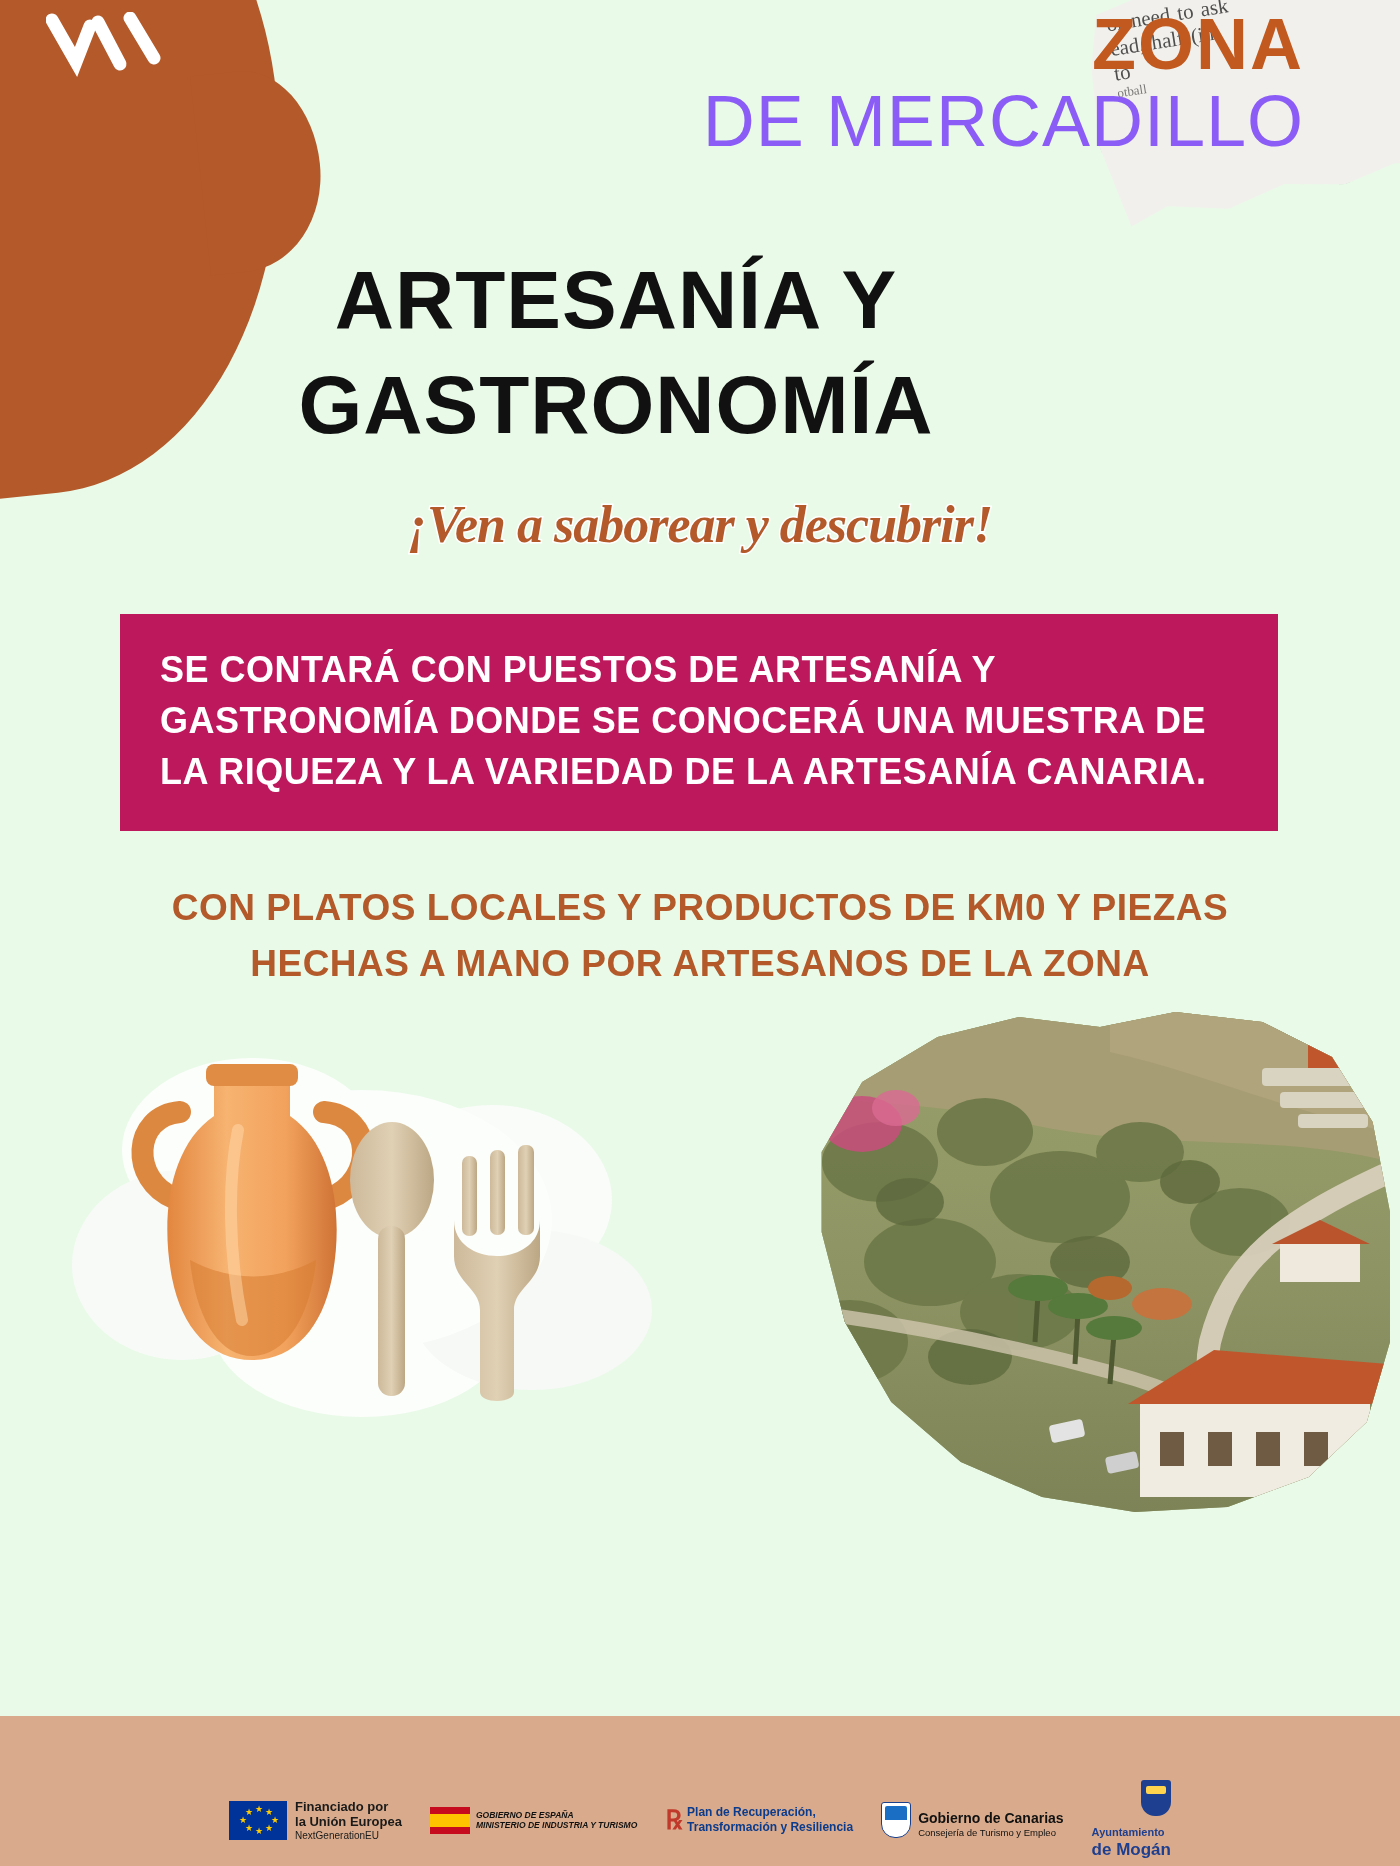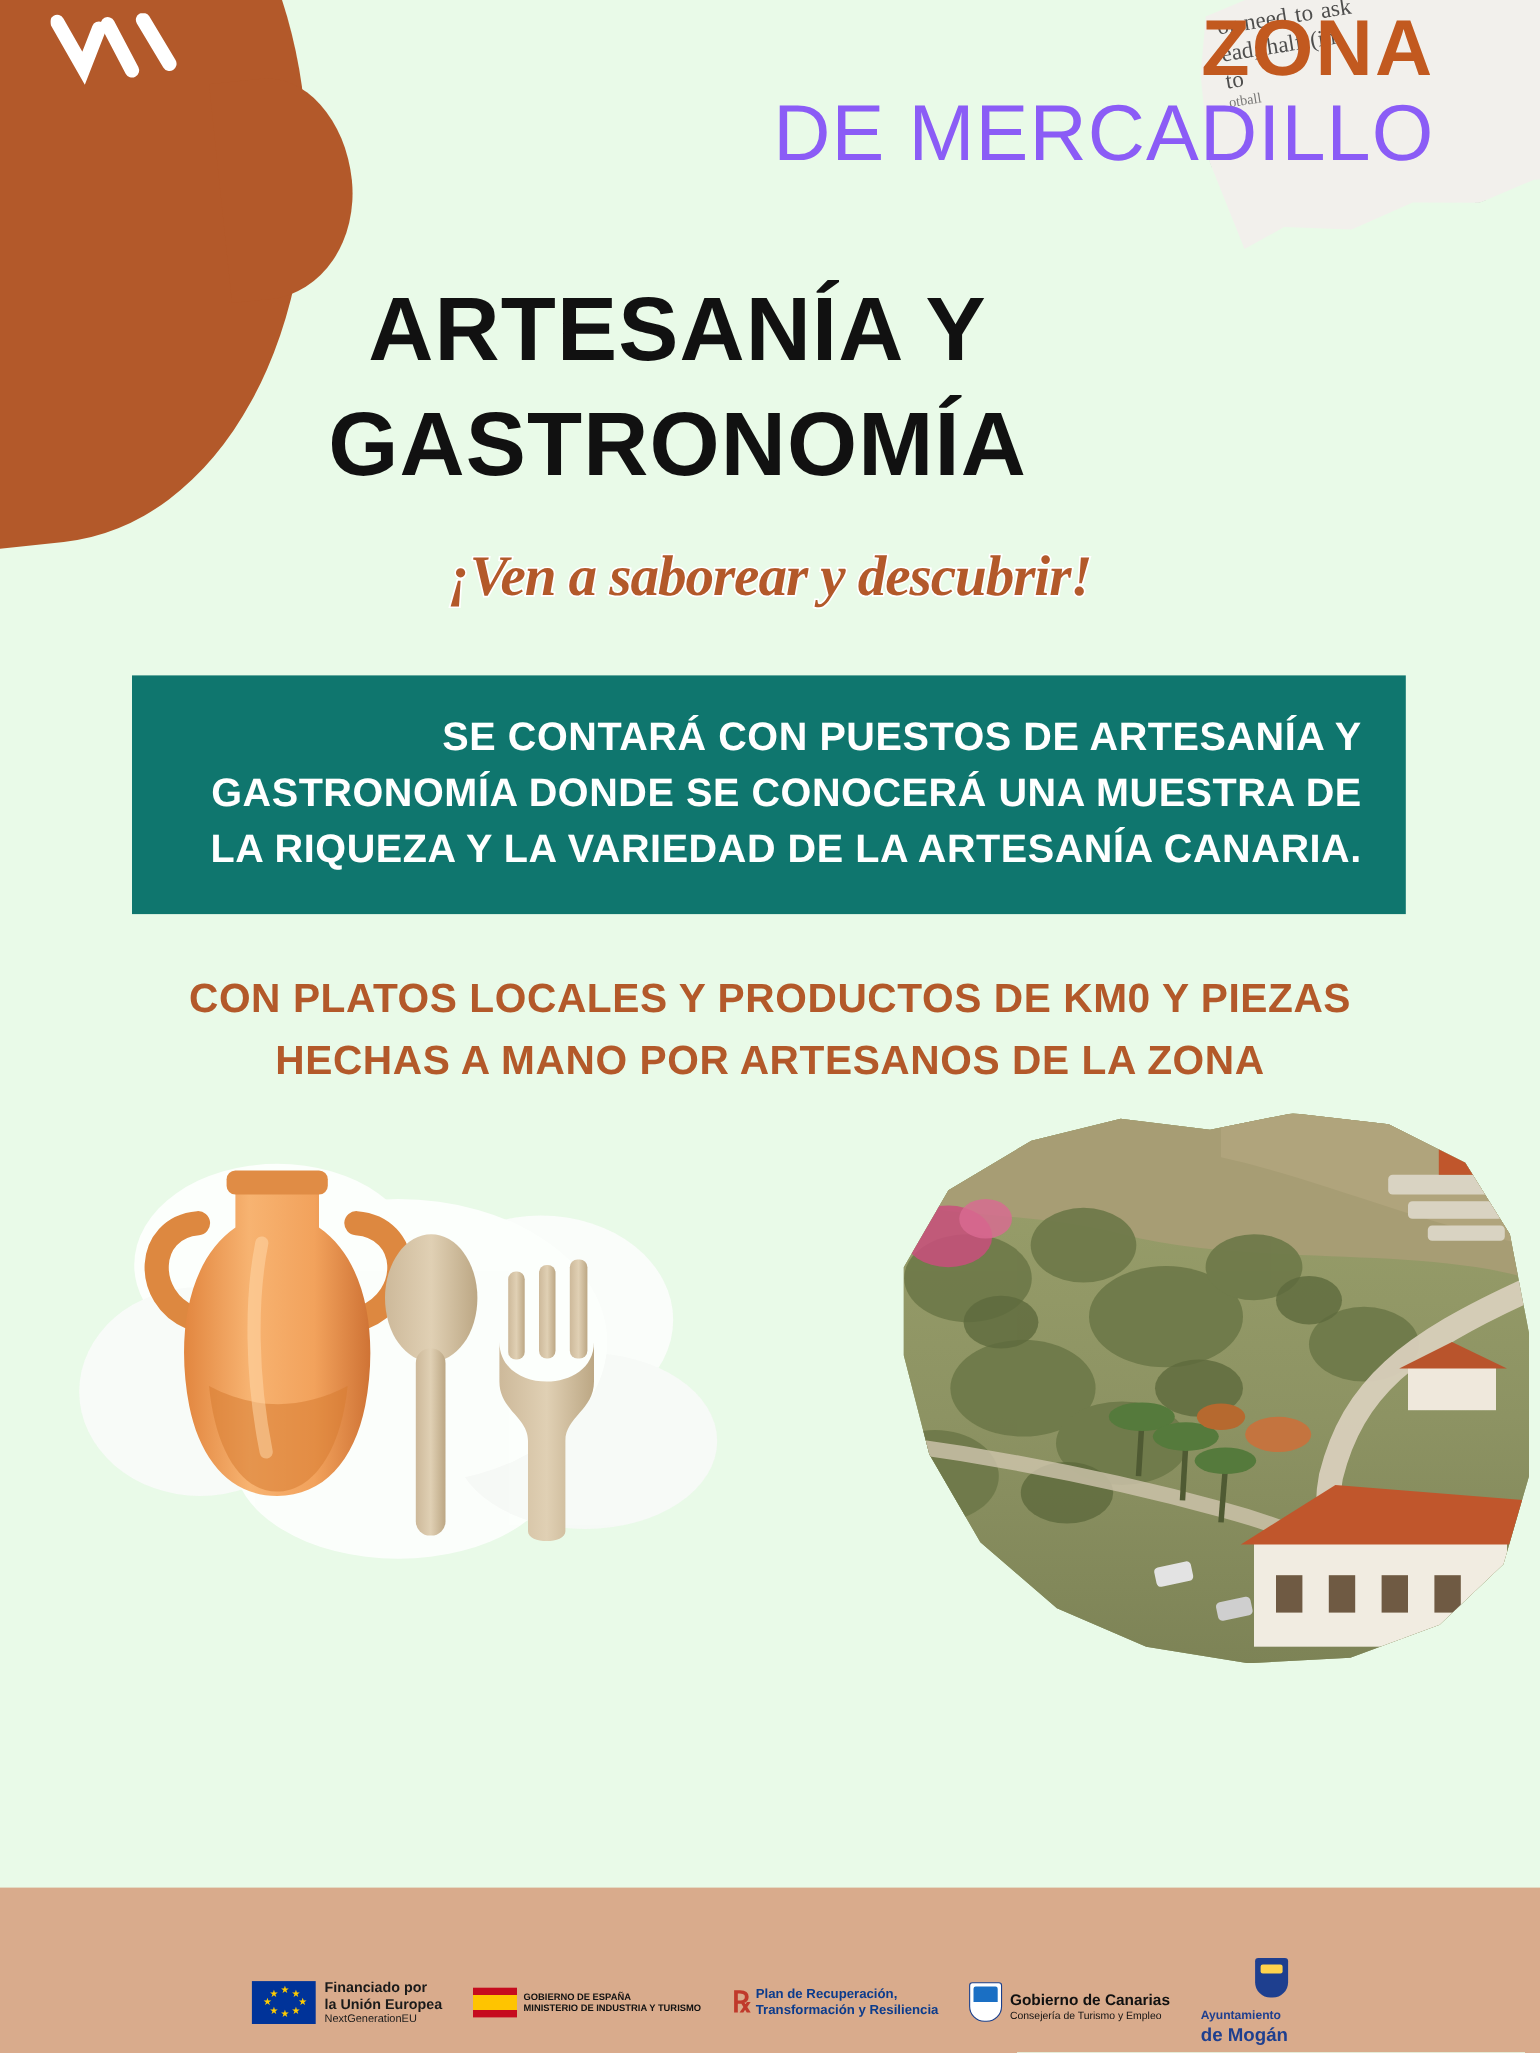--- a/index.html
+++ b/index.html
@@ -140,23 +140,23 @@
     z-index: 3;
   }
 
   
   .panel {
     position: absolute;
     left: 120px;
     top: 614px;
     width: 1158px;
     padding: 30px 40px 34px;
-    background: #0f766e;
+    background: #be185d;
     color: #ffffff;
-    text-align: right;
+    text-align: left;
     font-size: 36px;
     font-weight: 700;
     letter-spacing: .5px;
     line-height: 1.42;
     z-index: 3;
   }
 
   .tagline {
     position: absolute;
     left: 100px;
@@ -224,21 +224,21 @@
   .eu-flag {
     width: 58px; height: 39px; background: #003399;
     position: relative; flex: none;
   }
   .eu-star {
     position: absolute; color: #ffcc00; font-size: 9px; line-height: 9px;
   }
   .eu-text { font-size: 13px; font-weight: 700; color: #1a1a1a; line-height: 1.18; }
   .eu-text .sub { font-size: 10px; font-weight: 400; }
 
-  .es-gov { display: flex; align-items: center; gap: 6px; }
+  .es-gov { display: flex; align-items: center; gap: 6px; font-style: italic; }
   .es-flag {
     width: 40px; height: 27px; flex: none;
     background: linear-gradient(#c60b1e 0 25%, #ffc400 25% 75%, #c60b1e 75% 100%);
   }
   .es-text { font-size: 8.5px; font-weight: 700; color: #111; line-height: 1.25; }
 
   .prtr { display: flex; align-items: center; gap: 7px; }
   .prtr-mark {
     font-size: 27px; font-weight: 800; color: #c0392b; line-height: 1;
     letter-spacing: -2px; flex: none;

